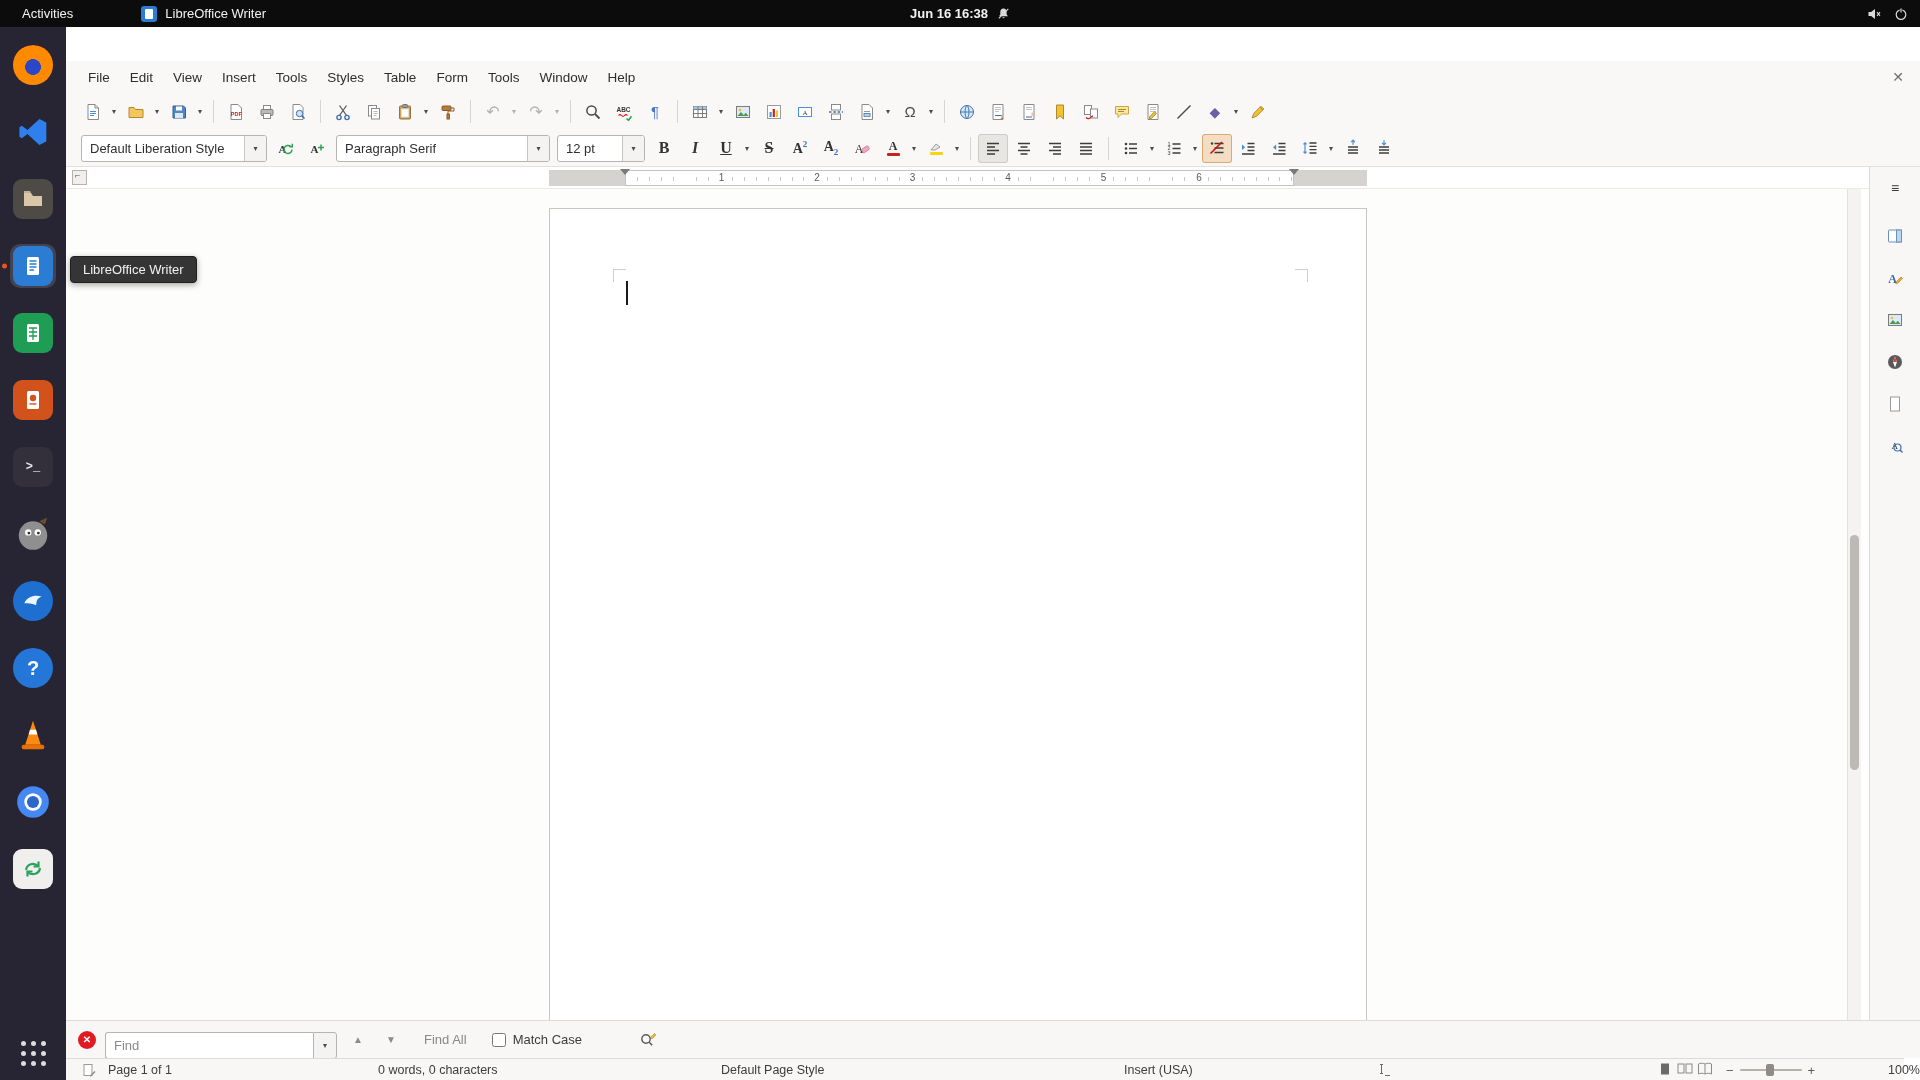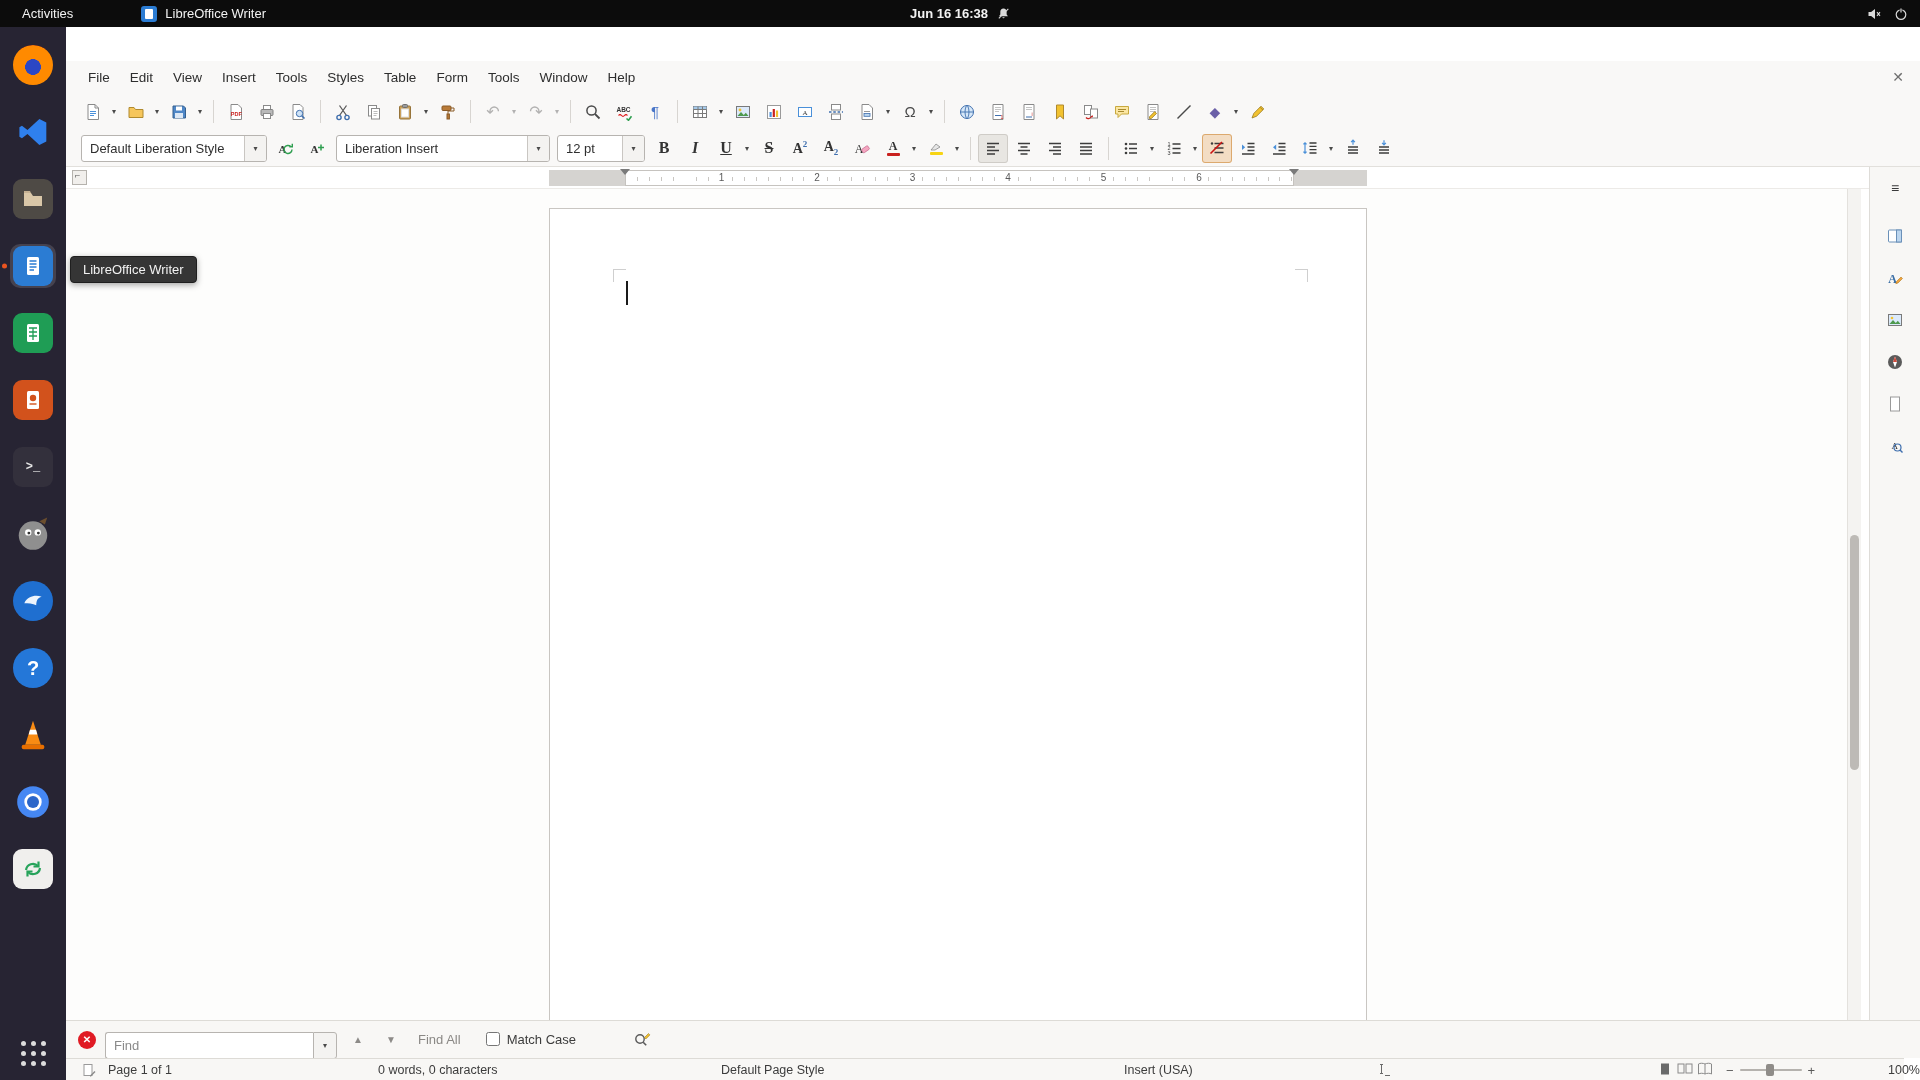--- a/index.html
+++ b/index.html
@@ -79,22 +79,22 @@
 
   
   .findbar{position:absolute;left:66px;right:0;bottom:22px;height:38px;background:#f8f7f5;border-top:1px solid #dddbd6;display:flex;align-items:center;gap:9px;padding-left:12px;font-size:13px;z-index:30}
   .fclose{width:18px;height:18px;border-radius:50%;background:#e01b24;color:#fff;display:flex;align-items:center;justify-content:center;font-size:10px;font-weight:bold}
   .finput{display:flex;height:15px}
   .finput input{width:208px;height:27px;border:1px solid #b7b4b0;border-right:none;border-radius:3px 0 0 3px;padding:0 8px;font-size:13px;font-family:"Liberation Sans",sans-serif;color:#333;outline:none;background:#fff}
   .finput input::placeholder{color:#8a8a8a}
   .fdrop{width:24px;height:27px;border:1px solid #b7b4b0;border-radius:0 3px 3px 0;background:#f4f3f1;display:flex;align-items:center;justify-content:center}
   .fdrop::after{content:"▾";font-size:8px;color:#4a4a4a}
   .fnav{width:24px;height:26px;display:flex;align-items:center;justify-content:center;color:#8d8b88;font-size:10px}
-  .flabel{color:#8a8885;margin-left:6px}
-  .mc{display:flex;gap:7px;margin-left:16px;color:#3c3c3c}
+  .flabel{color:#8a8885;margin-left:12px}
+  .mc{display:flex;align-items:center;gap:7px;margin-left:16px;color:#3c3c3c}
   .mc input{width:14px;height:14px}
 
   
   .statusbar{position:absolute;left:66px;right:16px;bottom:0;height:22px;background:#f8f7f5;border-top:1px solid #dddbd6;font-size:12.5px;color:#3c3c3c;z-index:30}
   .statusbar>*{position:absolute;top:0;height:22px;display:flex;align-items:center}
   .vwbtn{width:18px;justify-content:center}
   .ztrack{position:relative;width:62px;height:2px;background:#b5b2ae;border-radius:1px;margin:0 6px}
   .zhandle{position:absolute;left:26px;top:-5px;width:8px;height:12px;background:#8f8c88;border-radius:2px}
   .zpm{color:#5a5a5a;font-size:13px}
 
@@ -408,21 +408,21 @@
           <path d="M15.3 4.8v3h-3" fill="none" stroke="#2e9e4f" stroke-width="1.4"></path>
         </svg>
       </button>
     <button class="ib">
         <svg width="18" height="18" viewBox="0 0 18 18">
           <text x="6.5" y="13.5" font-size="11" font-weight="bold" fill="#333" text-anchor="middle" font-family="Liberation Serif, serif">A</text>
           <path d="M13 5.5v6M10 8.5h6" stroke="#2e9e4f" stroke-width="1.5"></path>
         </svg>
       </button>
     <div class="combo" style="width:214px">
-      <span class="cv">Liberation Insert</span>
+      <span class="cv">Paragraph Serif</span>
       <span class="combo-arrow"></span>
     </div>
     <div class="combo" style="width:88px">
       <span class="cv">12 pt</span>
       <span class="combo-arrow"></span>
     </div>
     <button class="ib">
         <span class="sf">B</span>
       </button>
     <button class="ib">

